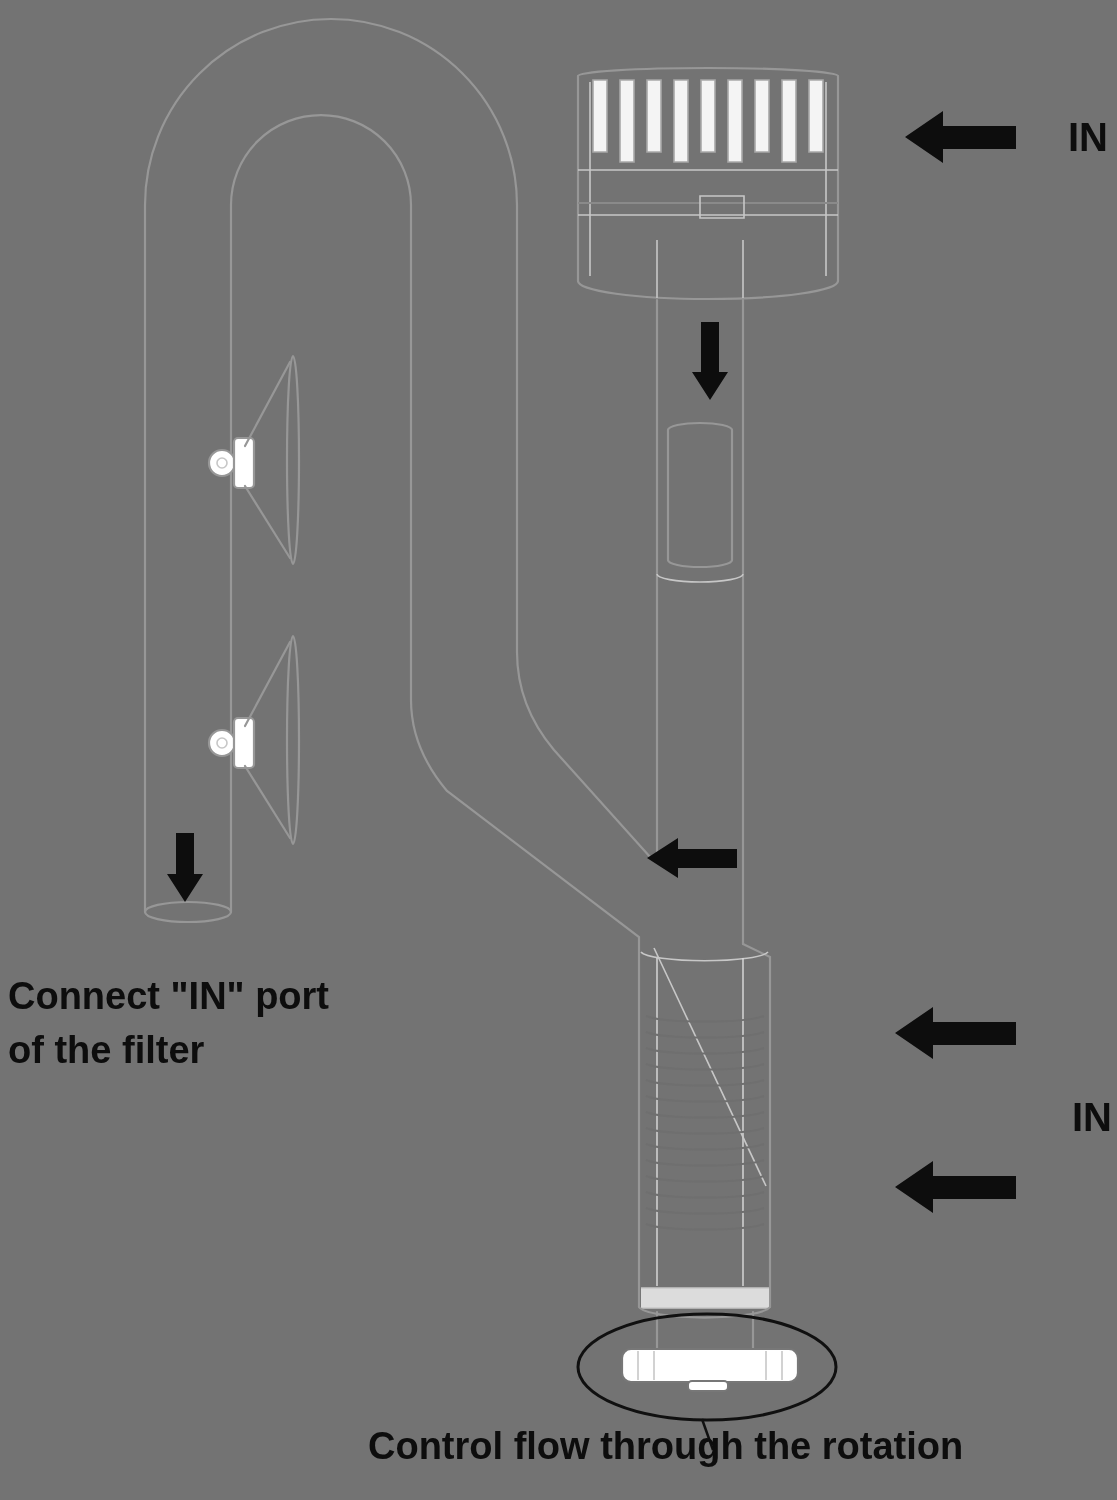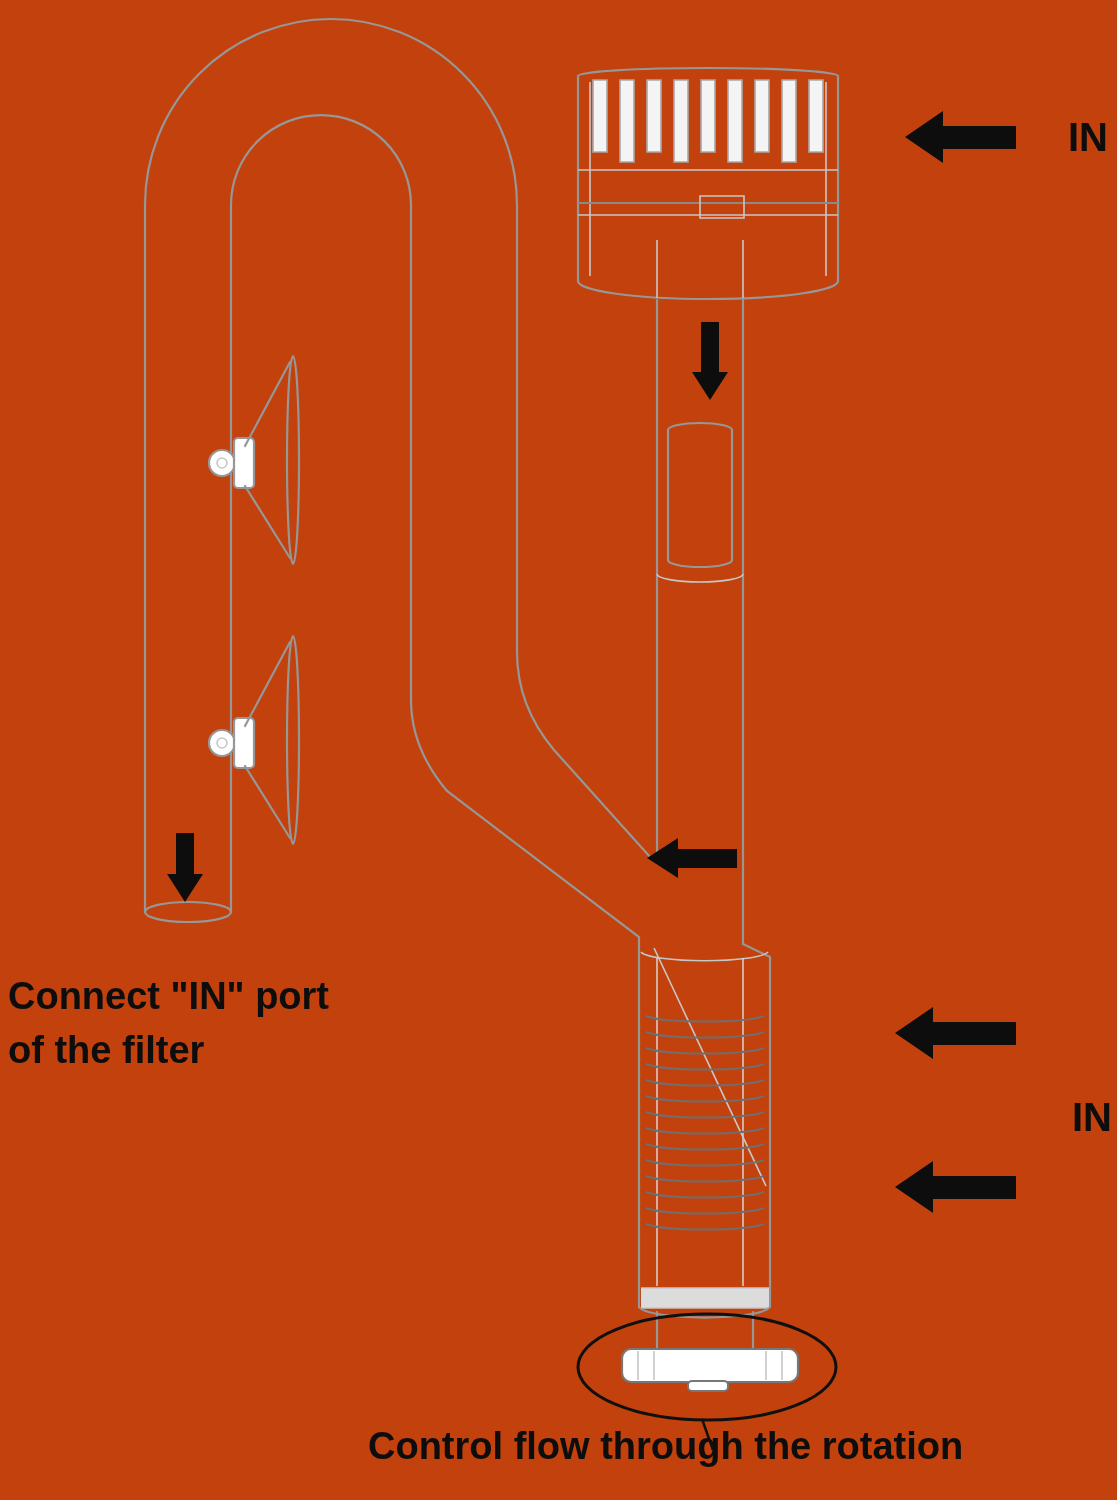--- a/index.html
+++ b/index.html
@@ -1,16 +1,16 @@
 <!DOCTYPE html>
 <html><head>
 <meta charset="utf-8">
 <style>
   html,body{margin:0;padding:0;background:#fff;}
-  .stage{position:relative;width:1117px;height:1500px;background:#c2410c;overflow:hidden;}
+  .stage{position:relative;width:1117px;height:1500px;background:#737373;overflow:hidden;}
   svg{display:block;}
   .glass{stroke:#979797;stroke-width:2.2;fill:none;stroke-linecap:round;}
   .glass-med{stroke:#8a8a8a;stroke-width:2;fill:none;}
   .glass-light{stroke:#c7c7c7;stroke-width:1.6;fill:none;}
   .glass-faint{stroke:#dcdcdc;stroke-width:1.4;fill:none;}
   .glass-dark{stroke:#6f6f6f;stroke-width:2;fill:none;}
   .white-fill{fill:#ffffff;}
   .slotfill{fill:#f4f4f4;stroke:#a8a8a8;stroke-width:1.6;}
   .ann-fill{fill:#0d0d0d;stroke:none;}
   .ann-stroke{stroke:#101010;stroke-width:3;fill:none;}

